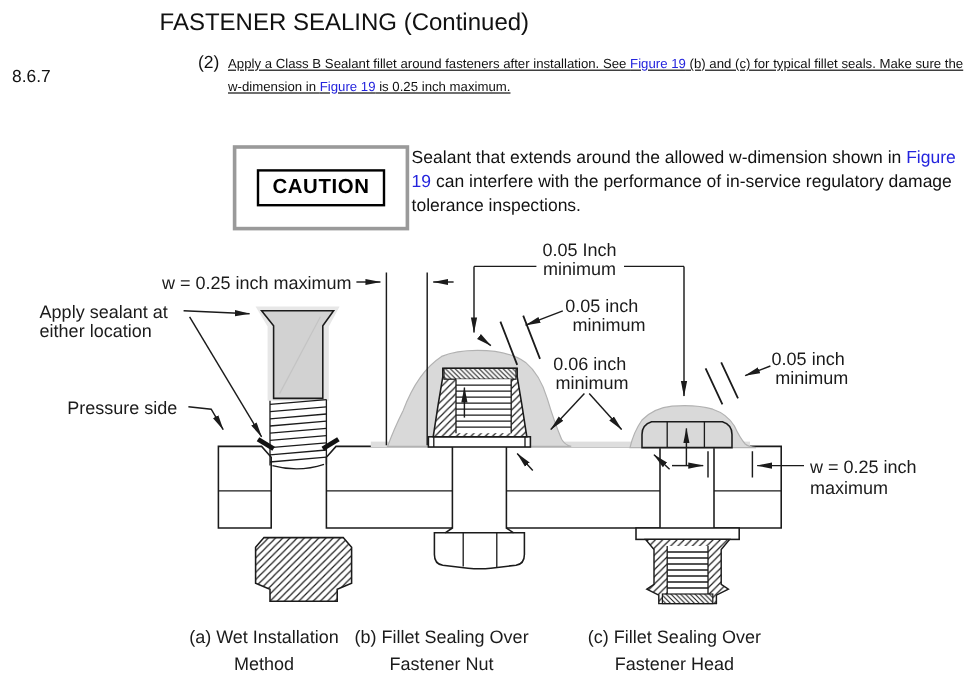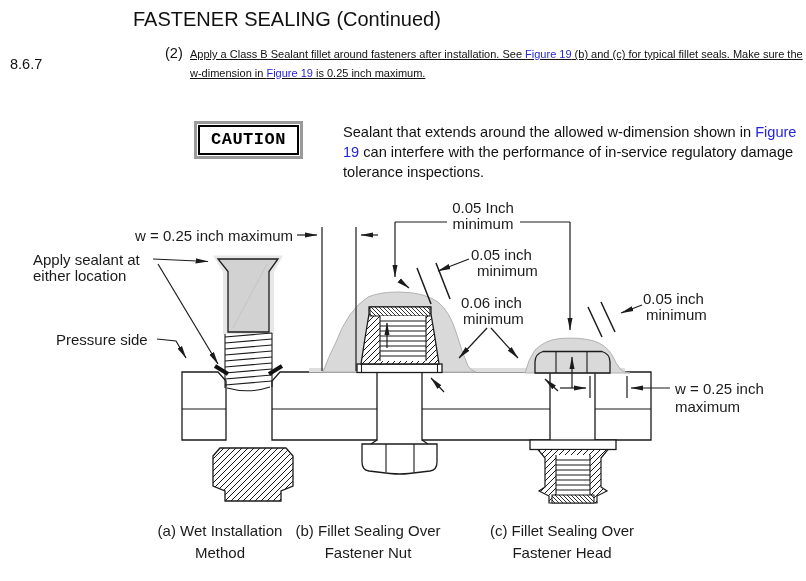--- a/index.html
+++ b/index.html
@@ -4,21 +4,21 @@
 <style>
   html,body{margin:0;padding:0;background:#fff;}
   .page{position:relative;width:806px;height:581px;background:#fff;overflow:hidden;
         font-family:"Liberation Sans",sans-serif;color:#111;}
   .abs{position:absolute;}
   .hdr-num{left:10px;top:8px;font-size:14.5px;margin-top:48px;}
   .hdr-title{left:133px;top:8px;font-size:20px;}
   .para-num{left:165px;top:45px;font-size:14.6px;}
   .para-body{left:190px;top:45px;width:614px;font-size:11px;line-height:19px;text-decoration:underline;}
   .link{color:#2424dd;text-decoration:none;cursor:pointer;}
-  .caution-outer{left:194px;top:121px;border:3px solid #9a9a9a;background:#fff;padding:1px;font-family:Liberation Mono, monospace;}
+  .caution-outer{left:194px;top:121px;border:3px solid #9a9a9a;background:#fff;padding:17px;}
   .caution-inner{border:2px solid #000;padding:3px 11px 4px 11px;font-size:17px;font-weight:bold;
                  letter-spacing:.5px;color:#000;background:#fff;}
   .caution-text{left:343px;top:122px;width:468px;font-size:14.6px;line-height:20px;}
   svg.fig{left:0;top:0;width:806px;height:581px;}
   svg.fig text{font-family:"Liberation Sans",sans-serif;font-size:15px;fill:#1b1b1b;}
   .ln{stroke:#1b1b1b;stroke-width:1.3;fill:none;}
   .thin{stroke:#1b1b1b;stroke-width:1.1;fill:none;}
   .dim{stroke:#1b1b1b;stroke-width:1.2;fill:none;}
 </style>
 </head>

